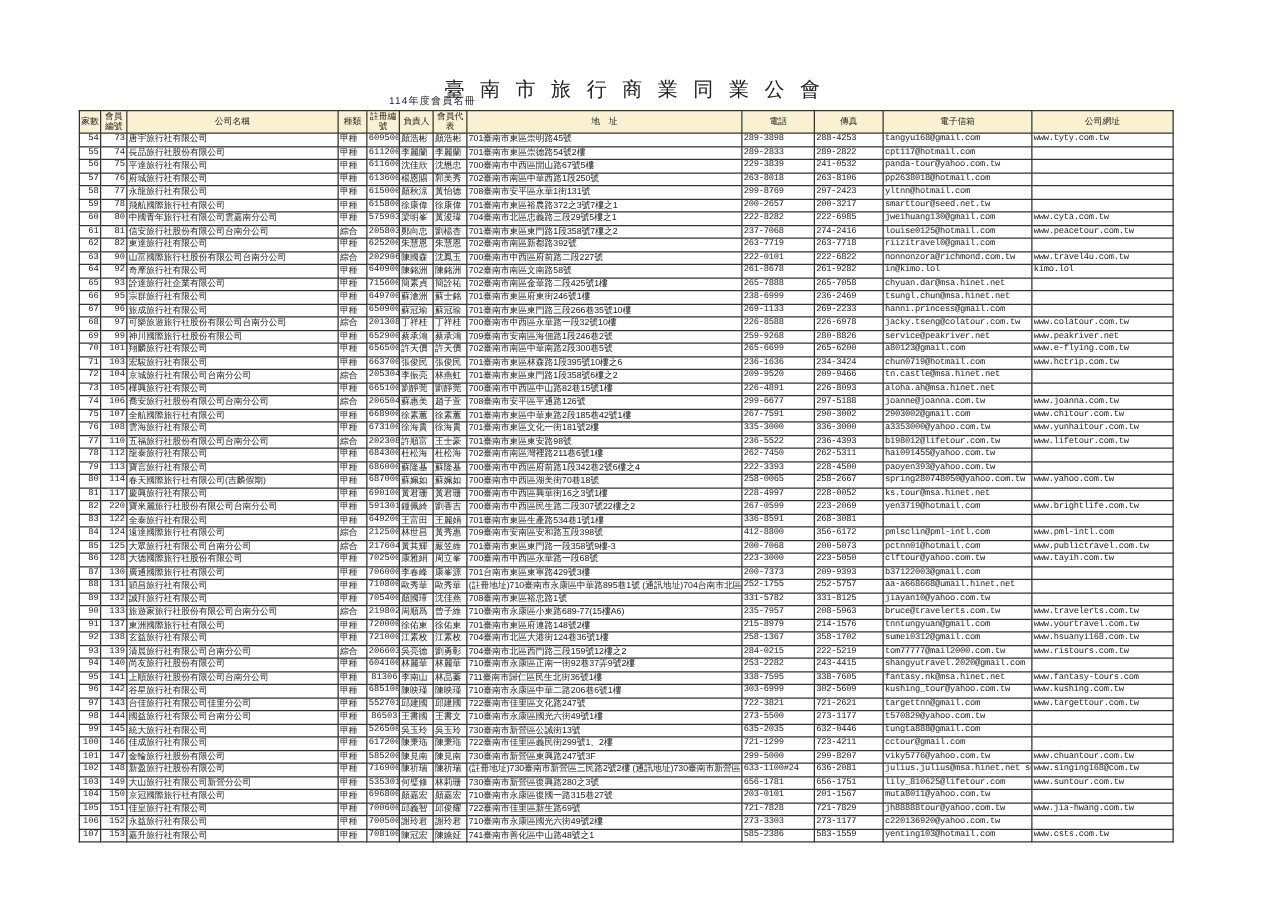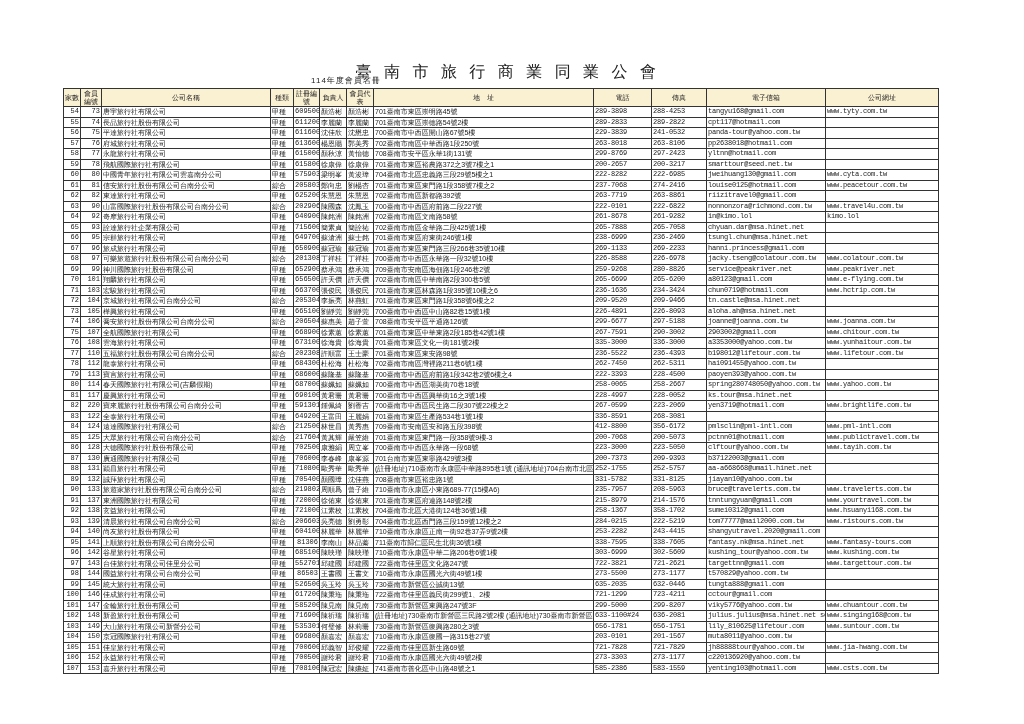--- a/index.html
+++ b/index.html
@@ -197,21 +197,21 @@
       <tr>
         <td class="c-count">62</td>
         <td class="c-member-no">82</td>
         <td class="c-company-name">東達旅行社有限公司</td>
         <td class="c-type">甲種</td>
         <td class="c-reg-no">625200</td>
         <td class="c-owner">朱慧恩</td>
         <td class="c-representative">朱慧恩</td>
         <td class="c-address">702臺南市南區新都路392號</td>
         <td class="c-phone">263-7719</td>
-        <td class="c-fax">263-8861</td>
+        <td class="c-fax">263-7718</td>
         <td class="c-email">riizitravel0@gmail.com</td>
         <td class="c-website"></td>
       </tr>
       <tr>
         <td class="c-count">63</td>
         <td class="c-member-no">90</td>
         <td class="c-company-name">山富國際旅行社股份有限公司台南分公司</td>
         <td class="c-type">綜合</td>
         <td class="c-reg-no">202906</td>
         <td class="c-owner">陳國森</td>

